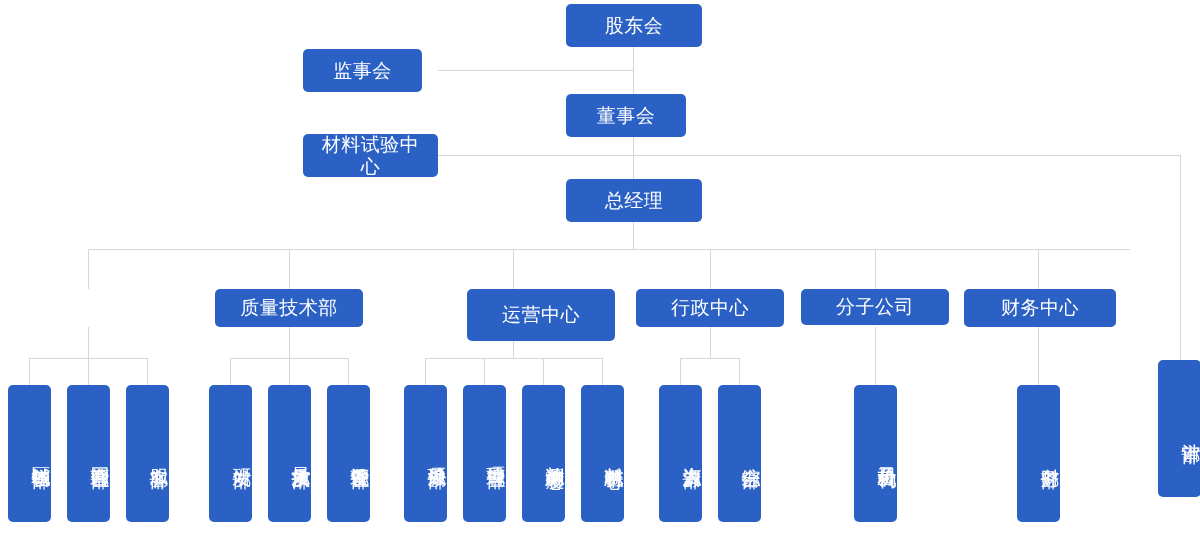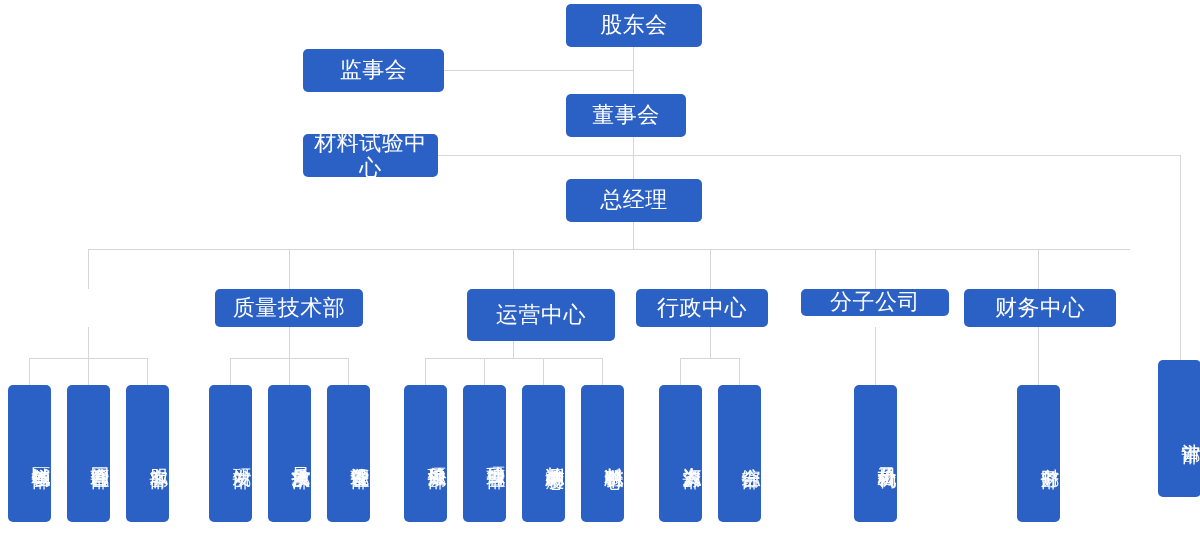--- a/index.html
+++ b/index.html
@@ -26,22 +26,22 @@
     box-sizing: border-box;
     display: flex;
     align-items: center;
     justify-content: center;
     text-align: center;
     letter-spacing: 0.5px;
     line-height: 1.12;
     user-select: none;
   }
   .node.horiz {
-    font-size: 22px;
-    padding: 0 6px;
+    font-size: 19px;
+    padding: 0 16px;
   }
   .node.vert {
     writing-mode: vertical-rl;
     text-orientation: upright;
     font-size: 19px;
     padding: 9px 0;
     align-items: flex-start;
     justify-content: center;
     line-height: 1.05;
   }
@@ -100,21 +100,21 @@
   <div class="conn v" style="left:739px; top:358px; height:27px;"></div>
 
   <div class="conn v" style="left:875px; top:327px; height:58px;"></div>
 
   <div class="conn v" style="left:1038px; top:327px; height:58px;"></div>
 
   <div class="node horiz" style="left:566px; top:4px; width:136px; height:43px;">
     <span>股东会</span>
   </div>
 
-  <div class="node horiz" style="left:303px; top:49px; width:141px; height:43px;">
+  <div class="node horiz" style="left:303px; top:49px; width:119px; height:43px;">
     <span>监事会</span>
   </div>
 
   <div class="node horiz" style="left:566px; top:94px; width:120px; height:43px;">
     <span>董事会</span>
   </div>
 
   <div class="node horiz" style="left:303px; top:134px; width:135px; height:43px;">
     <span>材料试验中心</span>
   </div>
@@ -129,25 +129,25 @@
 
 
   <div class="node horiz" style="left:215px; top:289px; width:148px; height:38px;">
     <span>质量技术部</span>
   </div>
 
   <div class="node horiz" style="left:439px; top:289px; width:148px; height:52px;margin-left:28px;">
     <span>运营中心</span>
   </div>
 
-  <div class="node horiz" style="left:636px; top:289px; width:132px; height:38px;">
+  <div class="node horiz" style="left:636px; top:289px; width:148px; height:38px;">
     <span>行政中心</span>
   </div>
 
-  <div class="node horiz" style="left:801px; top:289px; width:148px; height:27px;">
+  <div class="node horiz" style="left:801px; top:289px; width:148px; height:36px;">
     <span>分子公司</span>
   </div>
 
   <div class="node horiz" style="left:964px; top:289px; width:152px; height:38px;">
     <span>财务中心</span>
   </div>
 
   <div class="node vert" style="left:8px; top:385px; width:43px; height:137px;">
     <span>区域销售部</span>
   </div>

